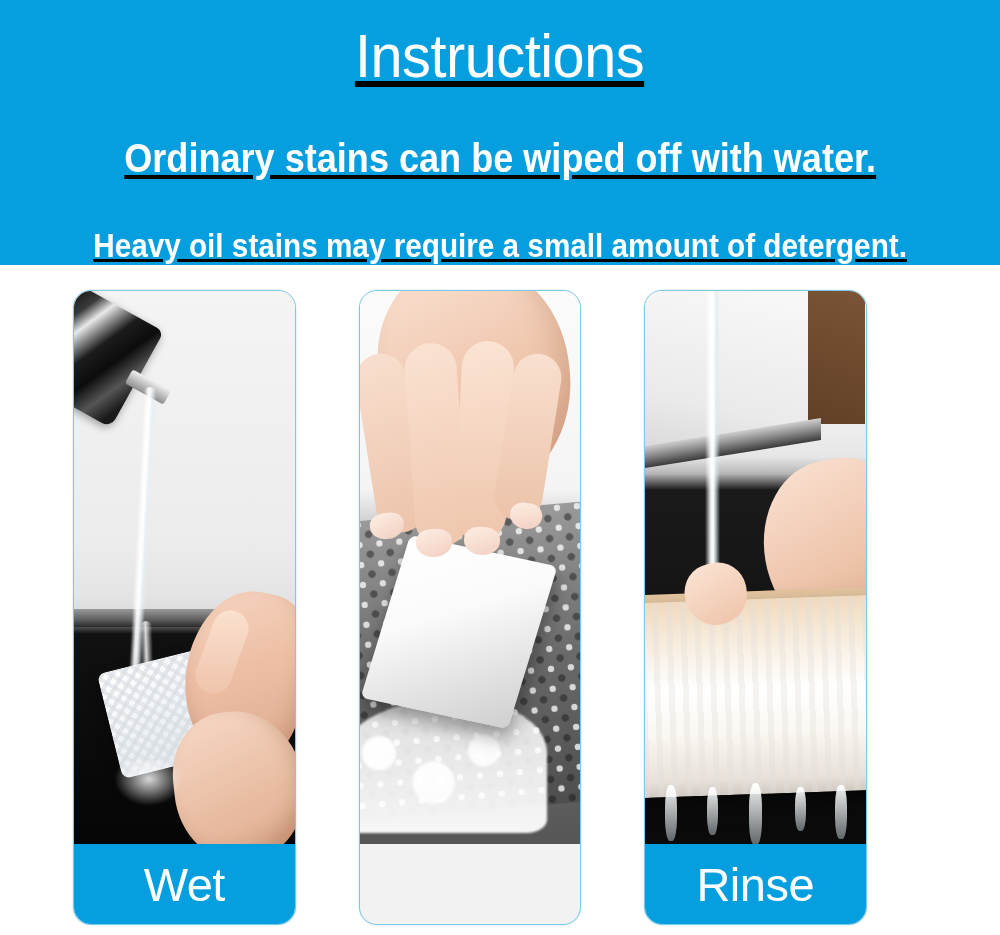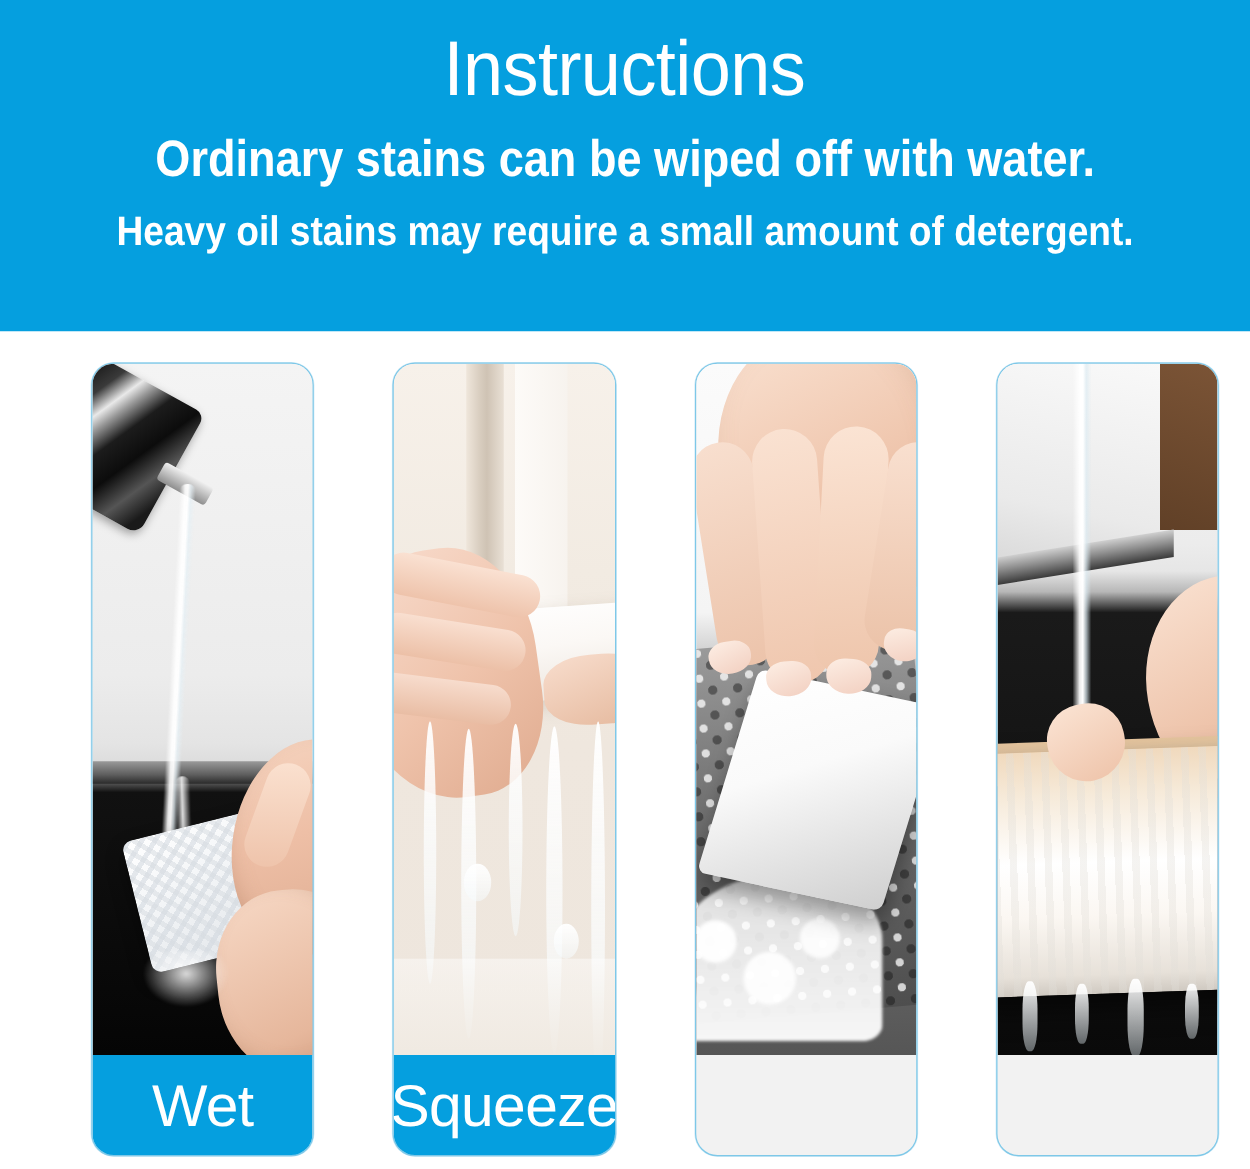--- a/index.html
+++ b/index.html
@@ -10,22 +10,23 @@
     overflow:hidden;
   }
 
   .page { position:relative; width:1000px; height:935px; background:#fff; }
 
   
   .header {
     position:absolute; left:0; top:0; width:1000px; height:265px;
     background:#059fdf;
     display:flex; flex-direction:column; align-items:center;
-    justify-content:flex-start;
+    justify-content:space-between;
     padding-top:22px;
+    text-decoration:underline;
   }
   .header-title {
     color:#ffffff;
     font-size:62px;
     line-height:68px;
     font-weight:400;
     letter-spacing:-0.5px;
     transform:scaleX(0.93);
   }
   .header-line-1 {
@@ -345,43 +346,20 @@
         <div class="layer p1-stream2"></div>
         <div class="layer p1-sponge"></div>
         <div class="layer p1-hand-a"></div>
         <div class="layer p1-finger"></div>
         <div class="layer p1-hand-b"></div>
         <div class="layer p1-splash"></div>
       </div>
       <div class="step-label">Wet</div>
     </div>
 
-    <div class="step-card">
-      <div class="photo">
-        <div class="layer p2-bg"></div>
-        <div class="layer p2-post"></div>
-        <div class="layer p2-post2"></div>
-        <div class="layer p2-sponge"></div>
-        <div class="layer p2-hand"></div>
-        <div class="layer p2-f1"></div>
-        <div class="layer p2-f2"></div>
-        <div class="layer p2-f3"></div>
-        <div class="layer p2-thumb"></div>
-        <div class="layer p2-drip" style="left:24px;  top:286px; width:10px; height:210px;"></div>
-        <div class="layer p2-drip" style="left:54px;  top:292px; width:12px; height:248px;"></div>
-        <div class="layer p2-drip" style="left:92px;  top:288px; width:11px; height:170px;"></div>
-        <div class="layer p2-drip" style="left:122px; top:290px; width:13px; height:262px;"></div>
-        <div class="layer p2-drip" style="left:158px; top:286px; width:11px; height:300px;"></div>
-        <div class="layer p2-drip" style="left:190px; top:292px; width:10px; height:196px;"></div>
-        <div class="layer p2-drip" style="left:56px;  top:400px; width:22px; height:30px;"></div>
-        <div class="layer p2-drip" style="left:128px; top:448px; width:20px; height:28px;"></div>
-        <div class="layer p2-puddle"></div>
-      </div>
-      <div class="step-label">Squeeze</div>
-    </div>
 
     <div class="step-card">
       <div class="photo">
         <div class="layer p3-bg"></div>
         <div class="layer p3-mesh"></div>
         <div class="layer p3-foam"></div>
         <div class="layer p3-sponge-side"></div>
         <div class="layer p3-sponge"></div>
         <div class="layer p3-hand"></div>
         <div class="layer p3-fg1"></div>
@@ -405,16 +383,17 @@
         <div class="layer p4-hand"></div>
         <div class="layer p4-spongetop"></div>
         <div class="layer p4-sponge"></div>
         <div class="layer p4-thumb"></div>
         <div class="layer p4-drip" style="left:20px;  top:494px; width:12px; height:56px;"></div>
         <div class="layer p4-drip" style="left:62px;  top:496px; width:11px; height:48px;"></div>
         <div class="layer p4-drip" style="left:104px; top:492px; width:13px; height:62px;"></div>
         <div class="layer p4-drip" style="left:150px; top:496px; width:11px; height:44px;"></div>
         <div class="layer p4-drip" style="left:190px; top:494px; width:12px; height:54px;"></div>
       </div>
+      <div class="step-label">Rinse</div>
     </div>
 
   </div>
 </div>
 
 </body></html>

